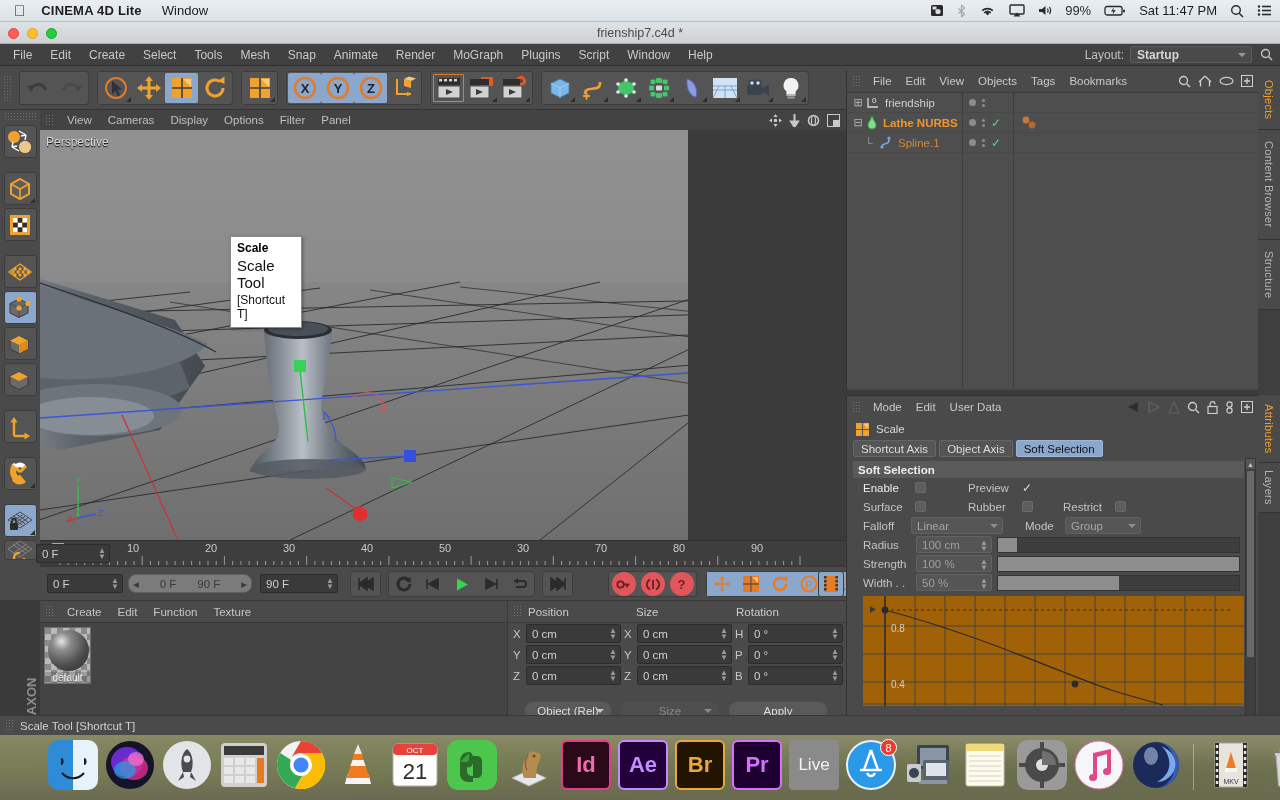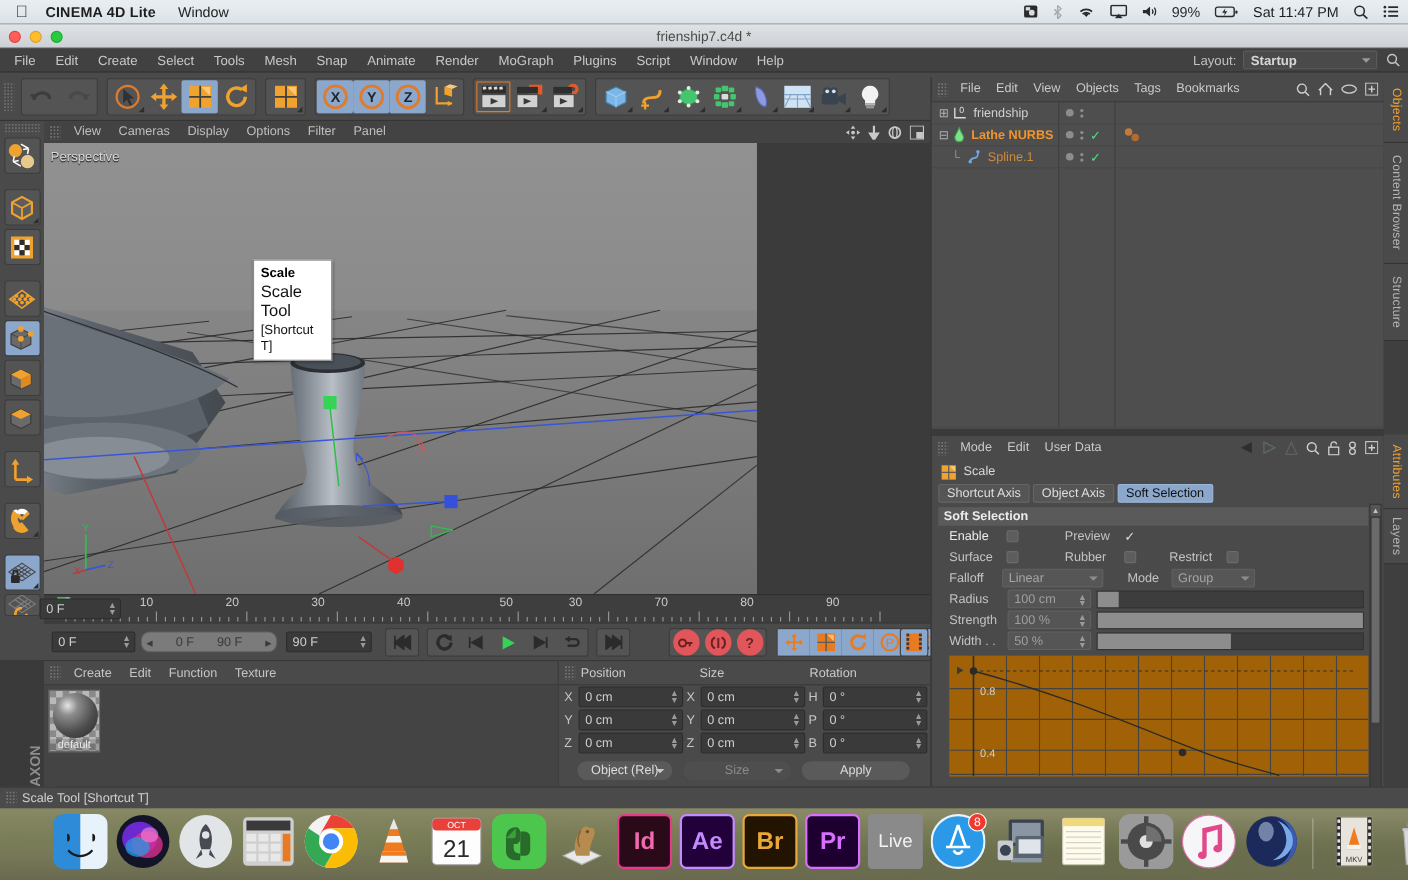--- a/index.html
+++ b/index.html
@@ -812,21 +812,21 @@
 
   <div class="timeline">
     <div class="tlgrip"></div>
     <div class="greenmark"></div>
     <div class="ruler">
       <div class="rulerlbl" style="left:6px">0</div>
       <div class="rulerlbl" style="left:75px">10</div>
       <div class="rulerlbl" style="left:153px">20</div>
       <div class="rulerlbl" style="left:231px">30</div>
       <div class="rulerlbl" style="left:309px">40</div>
-      <div class="rulerlbl" style="left:402px">50</div>
+      <div class="rulerlbl" style="left:387px">50</div>
       <div class="rulerlbl" style="left:465px">30</div>
       <div class="rulerlbl" style="left:543px">70</div>
       <div class="rulerlbl" style="left:621px">80</div>
       <div class="rulerlbl" style="left:699px">90</div>
       <svg width="752" height="25" style="position:absolute;left:0;top:0">
         <g stroke="#9a9a9a" stroke-width="1">
           
         </g>
         <g id="tickmarks" stroke="#9a9a9a" stroke-width="1">
             <line x1="8.0" y1="15" x2="8.0" y2="24"></line>
@@ -1141,21 +1141,21 @@
       <div class="nf cfield">
           <span>0 cm</span>
           <i class="spin">▲<br>▼</i>
         </div>
       <div class="clabel">B</div>
       <div class="nf cfield">
           <span>0 °</span>
           <i class="spin">▲<br>▼</i>
         </div>
     </div>
-    <div class="crow" style="gap:8px;padding-left:16px;margin-top:4px">
+    <div class="crow" style="gap:8px;padding-left:16px;margin-top:14px">
       <div class="cbtn" style="width:88px">
         <span>Object (Rel)</span>
         <i style="position:absolute;right:7px;top:7px;border-left:4px solid transparent;border-right:4px solid transparent;border-top:4px solid #c8c8c8"></i>
         </div>
       <div class="cbtn disabled" style="width:100px">
         <span>Size</span>
         <i style="position:absolute;right:7px;top:7px;border-left:4px solid transparent;border-right:4px solid transparent;border-top:4px solid #8a8a8a"></i>
         </div>
       <div class="cbtn" style="width:100px">
         <span>Apply</span>

